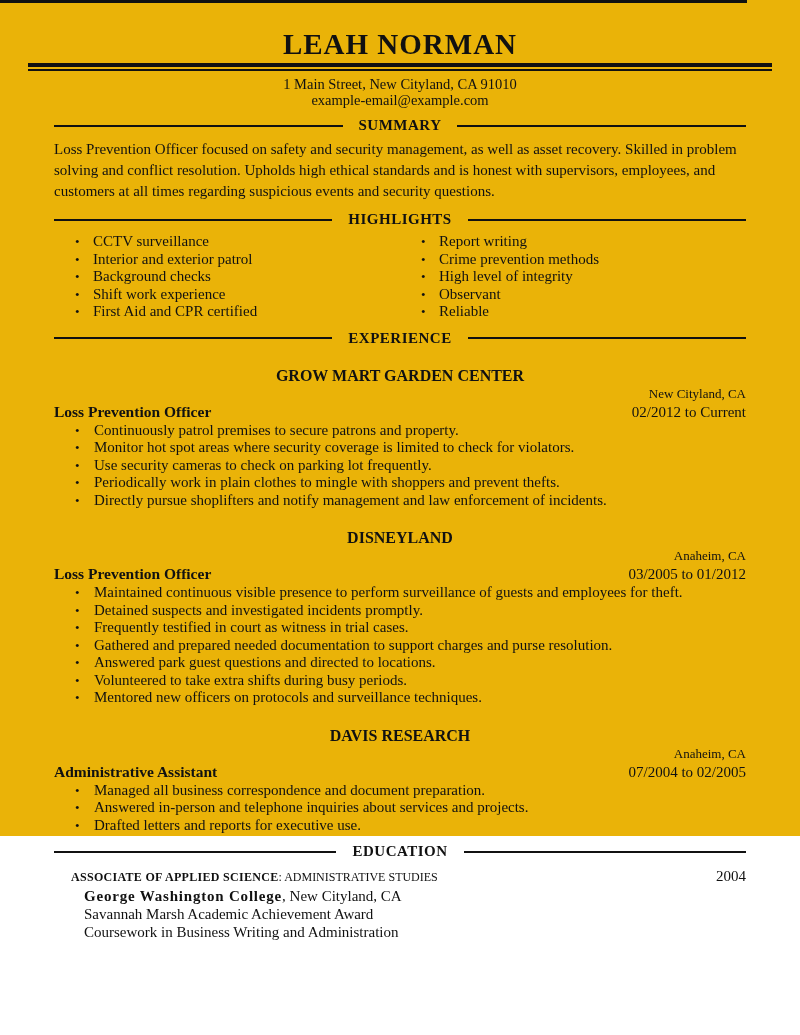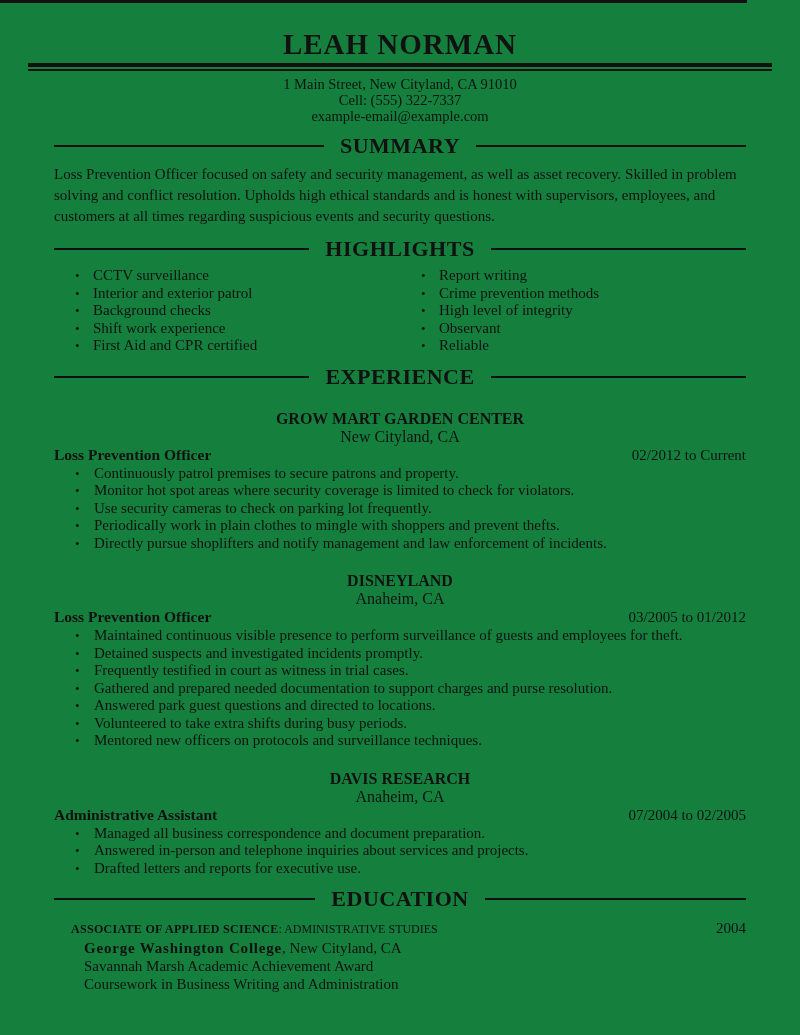--- a/index.html
+++ b/index.html
@@ -1,21 +1,21 @@
 <!DOCTYPE html>
 <html><head>
 <meta charset="utf-8">
 <style>
   * { margin: 0; padding: 0; box-sizing: border-box; }
   html, body { width: 800px; height: 1035px; background: #ffffff; overflow: hidden; }
   body {
     font-family: "Liberation Serif", "DejaVu Serif", serif;
     color: #111111;
   }
-  .page { position: relative; width: 800px; height: 1035px; background: #15803d; }
+  .page { position: relative; width: 800px; height: 836px; background: #eab308; }
   .top-rule {
     position: absolute; top: 0; left: 0; width: 747px; height: 3px; background: #111;
   }
   .content { padding: 28px 54px 0 54px; }
 
   .name {
     text-align: center; font-size: 29px; font-weight: bold;
     letter-spacing: 1px; line-height: 32px;
   }
   .double-rule { margin-top: 3px; }
@@ -23,38 +23,38 @@
   .double-rule .gap { height: 2px; }
   .double-rule .thin { height: 2px; background: #111; margin-left: -26px; margin-right: -26px; }
 
   .contact { margin-top: 5px; text-align: center; font-size: 14.5px; line-height: 16px; }
 
   .section-heading {
     display: flex; align-items: center; margin-top: 9px;
   }
   .section-heading .rule { flex: 1; height: 2px; background: #111; }
   .section-heading .label {
-    font-size: 22px; font-weight: bold; letter-spacing: 0.5px;
+    font-size: 15px; font-weight: bold; letter-spacing: 0.5px;
     margin: 0 16px; white-space: nowrap;
   }
 
   .summary-text { margin-top: 5px; font-size: 15px; line-height: 21px; }
 
   .hl-grid {
     margin-top: 5px; display: grid; grid-template-columns: 1fr 1fr;
     column-gap: 0;
   }
   .hl-col { padding-left: 21px; }
   .bullet-row { display: flex; font-size: 15px; line-height: 17.5px; }
   .bullet-dot { width: 19px; text-align: left; font-size: 13px; flex: 0 0 19px; }
   .hl-col .bullet-dot { width: 18px; flex-basis: 18px; }
 
   .job { margin-top: 20px; }
   .job-company { text-align: center; font-size: 16px; font-weight: bold; line-height: 18px; margin-top: 4px; }
-  .job-location { text-align: center; font-size: 16px; line-height: 17px; }
+  .job-location { text-align: right; font-size: 13px; line-height: 17px; }
   .job-title-row { display: flex; justify-content: space-between; align-items: baseline; line-height: 18px; margin-top: 1px; }
   .job-title { font-size: 15.5px; font-weight: bold; }
   .job-dates { font-size: 15px; }
   .job-bullets { padding-left: 21px; margin-top: 1px; }
 
   .edu-degree-row { display: flex; justify-content: space-between; align-items: baseline; margin-top: 7px; line-height: 19px; }
   .edu-degree { font-size: 12px; margin-left: 17px; }
   .edu-degree .bold { font-weight: bold; letter-spacing: 0.3px; }
   .edu-year { font-size: 15px; }
   .edu-line { font-size: 15px; line-height: 18px; margin-left: 30px; }
@@ -69,21 +69,20 @@
   <div class="content">
 
     <div class="name">LEAH NORMAN</div>
     <div class="double-rule">
       <div class="thick"></div>
       <div class="gap"></div>
       <div class="thin"></div>
     </div>
     <div class="contact">
       <div>1 Main Street, New Cityland, CA 91010</div>
-      <div>Cell: (555) 322-7337</div>
       <div>example-email@example.com</div>
     </div>
 
     <div class="section-heading">
       <div class="rule"></div>
       <div class="label">SUMMARY</div>
       <div class="rule"></div>
     </div>
     <div class="summary-text">Loss Prevention Officer focused on safety and security management, as well as asset recovery. Skilled in problem solving and conflict resolution. Upholds high ethical standards and is honest with supervisors, employees, and customers at all times regarding suspicious events and security questions.</div>
 

